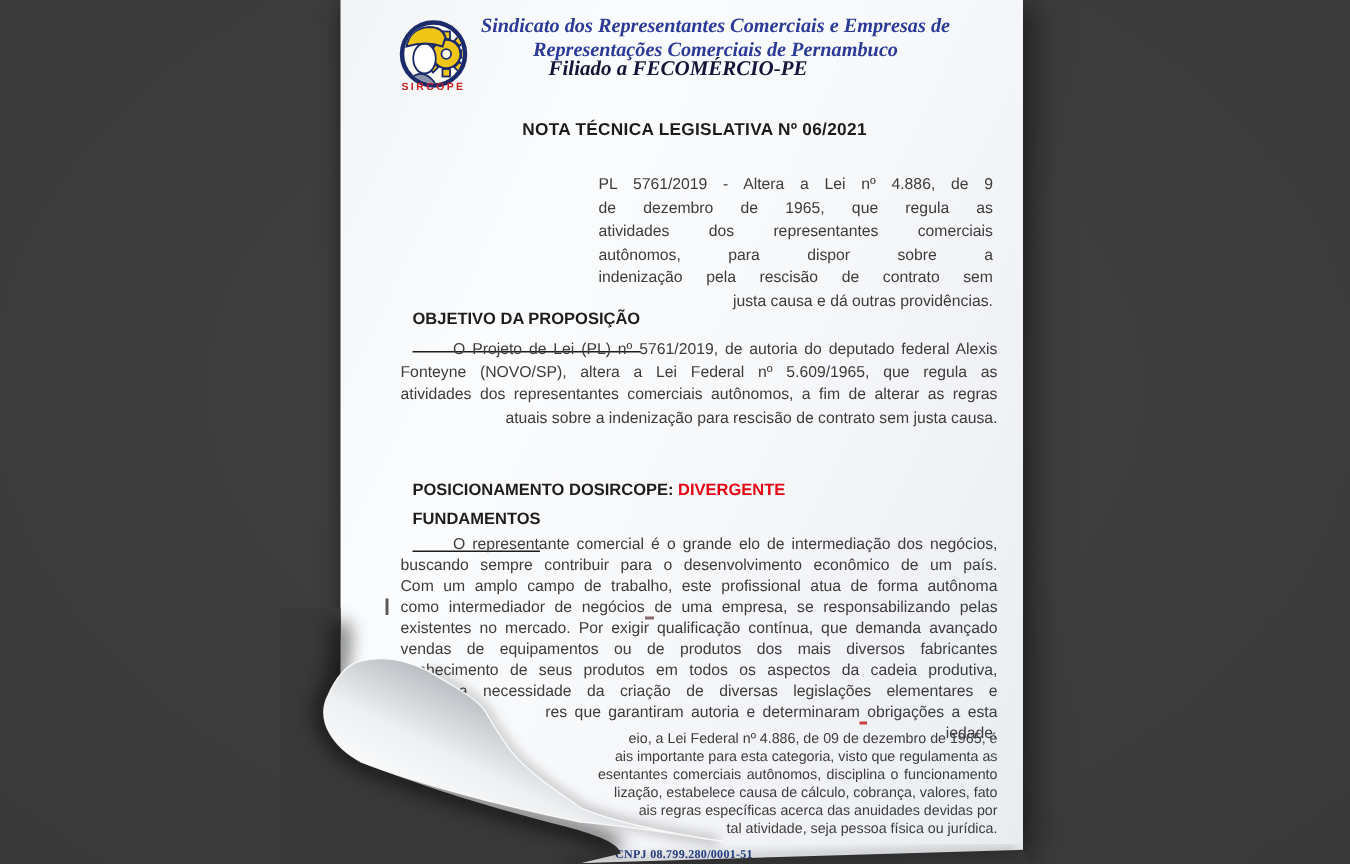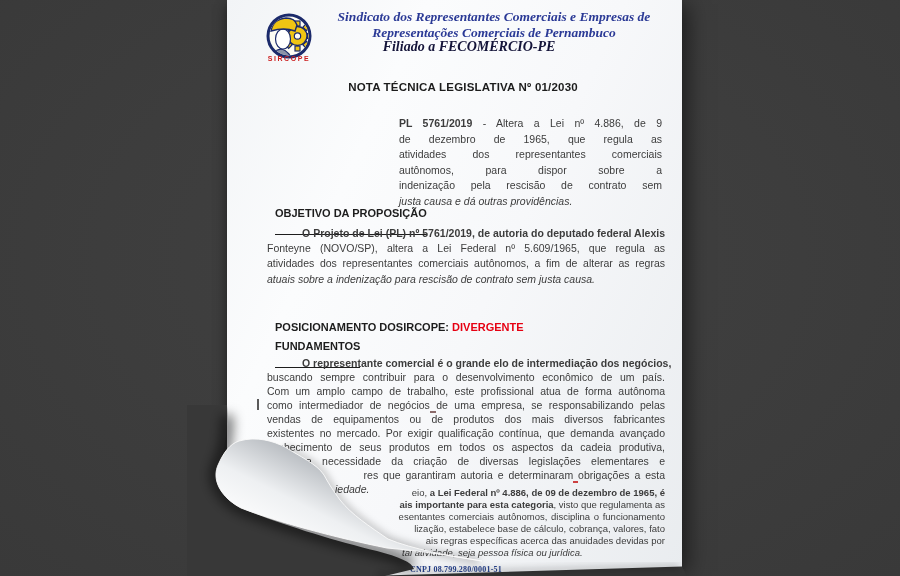--- a/index.html
+++ b/index.html
@@ -7,46 +7,46 @@
   .page{position:absolute;left:227px;top:0;width:455px;height:576px;
     background:linear-gradient(115deg,#f2f4f6 0%,#fbfcfd 28%,#f7f8fa 55%,#e9ecef 100%);
     box-shadow:10px 0 20px -4px rgba(0,0,0,.5), -5px 0 12px -5px rgba(0,0,0,.45);}
   .page *{box-sizing:border-box;}
 
   
   .logo{position:absolute;left:32px;top:9px;width:60px;height:58px;}
   .logo-label{position:absolute;left:26px;top:55px;width:72px;text-align:center;
     font-size:7px;font-weight:bold;letter-spacing:1.6px;color:#cc1f1f;}
   .masthead{position:absolute;left:70px;top:9px;width:360px;text-align:center;
-    font-family:"Liberation Serif",serif;font-style:italic;font-weight:bold;color:#2b3a96;margin-left:17px;}
+    font-family:"Liberation Serif",serif;font-style:italic;font-weight:bold;color:#2b3a96;}
   .mh1,.mh2{font-size:13.5px;line-height:15.5px;}
   .mh3{font-size:14px;line-height:13px;color:#15153a;margin-right:50px;}
   .doc-title{position:absolute;left:0;top:81px;width:472px;text-align:center;
     font-size:11.5px;font-weight:bold;color:#1c1c1c;letter-spacing:.2px;}
 
   
   .ementa{position:absolute;left:172px;top:116px;width:263px;font-size:10.5px;
     line-height:15.6px;color:#3c3c3c;}
   .jl{text-align:justify;text-align-last:justify;white-space:nowrap;}
-  .ll{text-align:left;font-style:italic;}
+  .ll{text-align:right;}
   .heading{position:absolute;left:48px;font-size:11px;font-weight:bold;color:#1d1d1d;}
   .heading .u{border-bottom:1.4px solid #1d1d1d;padding-bottom:15px;display:inline-block;}
   .red{color:#e60012;}
   .para{position:absolute;left:40px;width:398px;font-size:10.5px;color:#3c3c3c;}
   .p1{top:226px;line-height:15.2px;}
   .p2{top:277px;line-height:15.2px;}
   .p3{top:356px;line-height:14px;}
   .p4{top:487px;line-height:12px;font-size:9.5px;}
-  .indent{padding-left:35px;font-weight:bold;}
+  .indent{padding-left:35px;}
   .split{display:flex;justify-content:space-between;}
   .frag-r{text-align:right;}
   .msp{border-bottom:2px solid #cc4040;}
   .msp2{border-bottom:2px solid #8a6a6a;}
   .bar{position:absolute;left:-10px;width:1.5px;height:11px;background:#5a5a5a;}
-  .bold{font-weight:bold;}
+  .bold{font-weight:normal;}
   .footer{position:absolute;left:183px;top:565px;font-family:"Liberation Serif",serif;
     font-size:8px;font-weight:bold;color:#26418c;letter-spacing:.2px;}
 
   
   .curl{position:absolute;left:-40px;top:0;width:500px;height:576px;pointer-events:none;}
 </style>
 </head>
 <body>
 
 <div class="stage">
@@ -82,21 +82,21 @@
       </g>
     </svg>
     <div class="logo-label">SIRCOPE</div>
 
     <div class="masthead">
       <div class="mh1">Sindicato dos Representantes Comerciais e Empresas de</div>
       <div class="mh2">Representações Comerciais de Pernambuco</div>
       <div class="mh3">Filiado a FECOMÉRCIO-PE</div>
     </div>
 
-    <div class="doc-title">NOTA TÉCNICA LEGISLATIVA Nº 01/2030</div>
+    <div class="doc-title">NOTA TÉCNICA LEGISLATIVA Nº 06/2021</div>
 
     <div class="ementa">
       <div class="jl"><span class="bold">PL 5761/2019</span><span> - Altera a Lei nº 4.886, de 9</span></div>
       <div class="jl">de dezembro de 1965, que regula as</div>
       <div class="jl">atividades dos representantes comerciais</div>
       <div class="jl">autônomos, para dispor sobre a</div>
       <div class="jl">indenização pela rescisão de contrato sem</div>
       <div class="ll">justa causa e dá outras providências.</div>
     </div>
 
@@ -114,36 +114,36 @@
     </div>
     <div class="heading" style="top:340px"><span class="u">FUNDAMENTOS</span></div>
 
     <div class="para p3">
       <div class="bar" style="top:43px"></div>
       <div class="bar" style="top:113px"></div>
       <div class="jl indent">O representante comercial é o grande elo de intermediação dos negócios,</div>
       <div class="jl">buscando sempre contribuir para o desenvolvimento econômico de um país.</div>
       <div class="jl">Com um amplo campo de trabalho, este profissional atua de forma autônoma</div>
       <div class="jl"><span>como intermediador de negócios</span><span class="msp2"> </span><span>de uma empresa, se responsabilizando pelas</span></div>
+      <div class="jl">existentes no mercado. Por exigir qualificação contínua, que demanda avançado</div>
       <div class="jl">vendas de equipamentos ou de produtos dos mais diversos fabricantes</div>
-      <div class="jl">existentes no mercado. Por exigir qualificação contínua, que demanda avançado</div>
       <div class="jl">conhecimento de seus produtos em todos os aspectos da cadeia produtiva,</div>
       <div class="jl">houve a necessidade da criação de diversas legislações elementares e</div>
       <div class="split">
         <span>comple</span>
         <span style="word-spacing:2px"><span>res que garantiram autoria e determinaram</span><span class="msp"> </span><span>obrigações a esta</span></span>
       </div>
       <div class="ll" style="margin-left:68px">iedade.</div>
     </div>
 
     <div class="para p4">
       <div class="frag-r"><span>eio, </span><span class="bold">a Lei Federal nº 4.886, de 09 de dezembro de 1965, é</span></div>
       <div class="frag-r"><span class="bold">ais importante para esta categoria</span><span>, visto que regulamenta as</span></div>
       <div class="frag-r" style="word-spacing:1px">esentantes comerciais autônomos, disciplina o funcionamento</div>
-      <div class="frag-r">lização, estabelece base de cálculo, cobrança, valores, fato</div>
+      <div class="frag-r">lização, estabelece causa de cálculo, cobrança, valores, fato</div>
       <div class="frag-r">ais regras específicas acerca das anuidades devidas por</div>
       <div class="ll" style="margin-left:135px">tal atividade, seja pessoa física ou jurídica.</div>
     </div>
 
     <div class="footer">CNPJ 08.799.280/0001-51</div>
 
     <svg class="curl" viewBox="-40 0 500 576">
       <defs>
         <filter id="b6" x="-60%" y="-60%" width="220%" height="220%">
             <feGaussianBlur stdDeviation="6"></feGaussianBlur>

